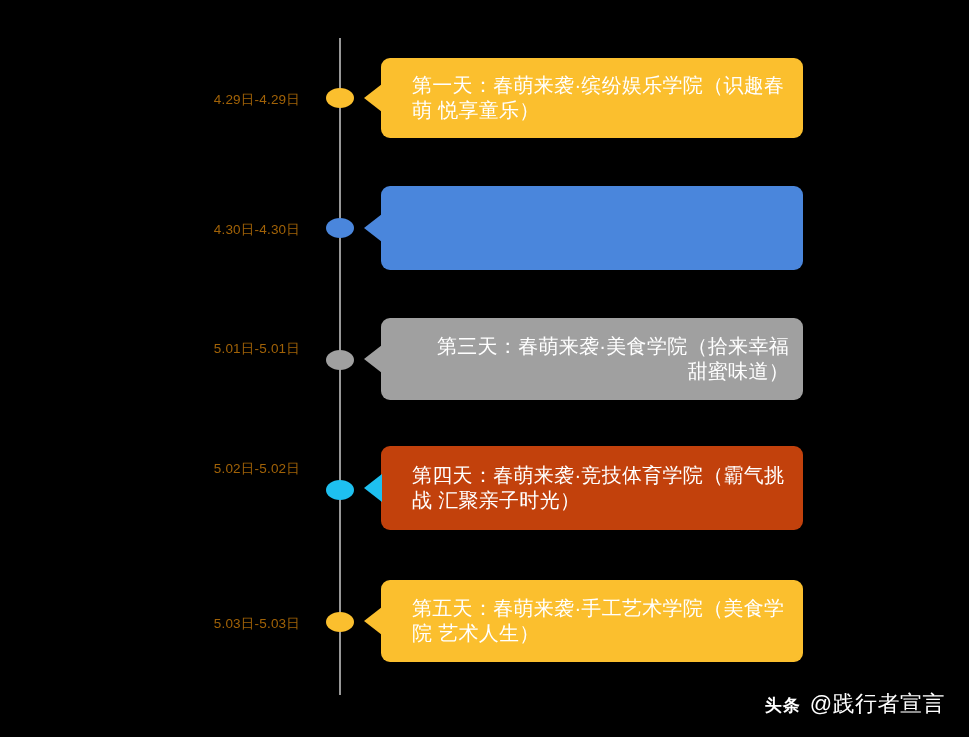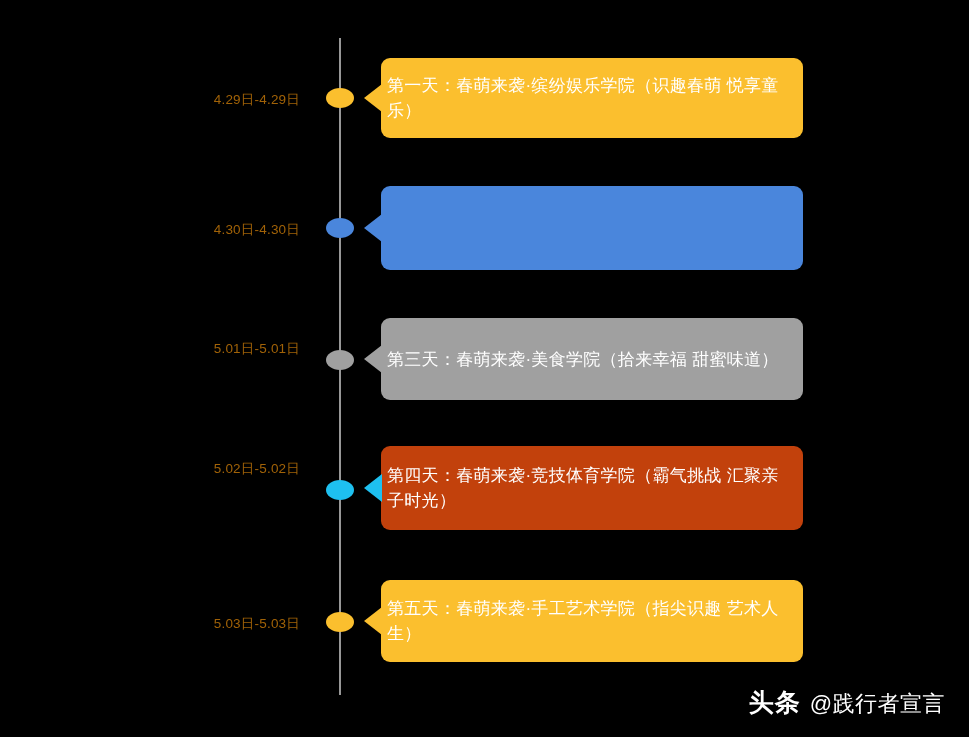--- a/index.html
+++ b/index.html
@@ -67,24 +67,25 @@
     position: absolute;
     left: 381px;
     width: 422px;
     border-radius: 9px;
     display: flex;
     align-items: center;
   }
 
   .card-text {
     color: #ffffff;
-    font-size: 17px;
+    font-size: 20px;
     line-height: 25px;
     padding: 0 14px 0 6px;
     letter-spacing: .3px;
+    margin-left: 25px;
   }
 
   
   .card-arrow {
     position: absolute;
     left: -17px;
     width: 0;
     height: 0;
     border-top: 14px solid transparent;
     border-bottom: 14px solid transparent;
@@ -97,21 +98,21 @@
     position: absolute;
     right: 24px;
     bottom: 18px;
     display: flex;
     align-items: baseline;
     gap: 9px;
     color: #ffffff;
     white-space: nowrap;
   }
   .watermark-brand {
-    font-size: 25px;
+    font-size: 17px;
     font-weight: bold;
     letter-spacing: 1px;
   }
   .watermark-handle {
     font-size: 22px;
     letter-spacing: .5px;
   }
 </style>
 </head>
 <body>
@@ -150,21 +151,21 @@
         <div class="card" style="top: 446px; height: 84px; background: #c2410c;">
           <div class="card-arrow" style="top: 28px; border-right-color: rgb(30, 192, 240);"></div>
           <div class="card-text">第四天：春萌来袭·竞技体育学院（霸气挑战 汇聚亲子时光）</div>
         </div>
       </div>
       <div class="row" style="top: 0px;">
         <div class="date-label" style="top: 615px;">5.03日-5.03日</div>
         <div class="node-dot" style="top: 612px; background: rgb(251, 191, 46);"></div>
         <div class="card" style="top: 580px; height: 82px; background: rgb(251, 191, 46);">
           <div class="card-arrow" style="top: 27px; border-right-color: rgb(251, 191, 46);"></div>
-          <div class="card-text">第五天：春萌来袭·手工艺术学院（指尖识趣 艺术人生）</div>
+          <div class="card-text">第五天：春萌来袭·手工艺术学院（美食学院 艺术人生）</div>
         </div>
       </div>
     </div>
 
   <div class="watermark">
     <span class="watermark-brand">头条</span>
     <span class="watermark-handle">@践行者宣言</span>
   </div>
 
 </div>

